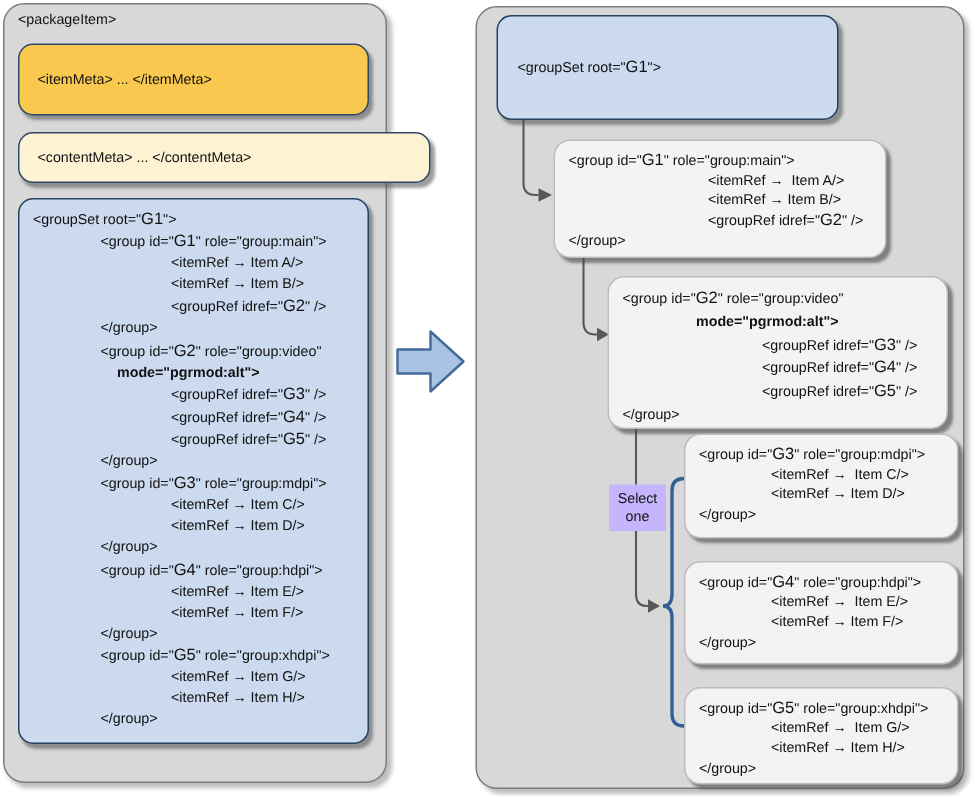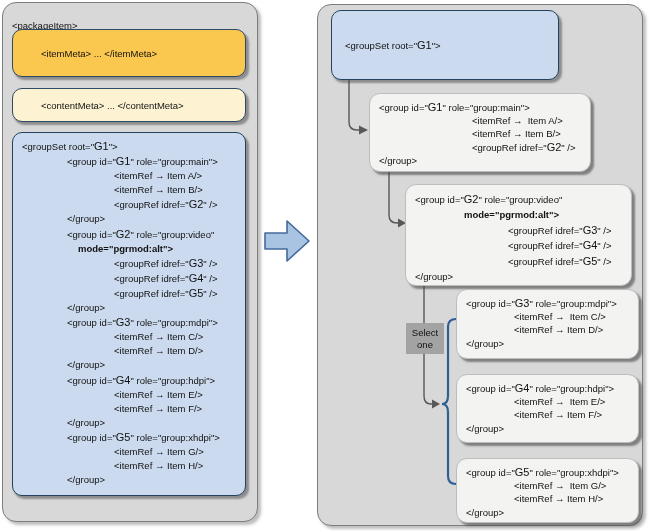--- a/index.html
+++ b/index.html
@@ -5,28 +5,28 @@
   html,body{margin:0;padding:0;background:#ffffff;}
   .canvas{position:relative;width:653px;height:531px;background:#ffffff;
     font-family:"Liberation Sans","DejaVu Sans",sans-serif;color:#111;overflow:hidden;}
 
   .panel{position:absolute;background:#d8d8d8;border:1.5px solid #7d7d7d;border-radius:14px;
     box-shadow:3px 3px 3px rgba(110,110,110,.45);}
   .left-panel{left:2px;top:2px;width:254px;height:518px;}
   .right-panel{left:317px;top:4px;width:324px;height:520px;}
 
   .tag-label{position:absolute;font-size:9.5px;white-space:pre;}
-  .tag-open{left:9px;top:17px;text-align:center;}
+  .tag-open{left:9px;top:5px;text-align:center;}
   .tag-close{left:9px;top:472px;}
 
   .box{position:absolute;border:1.5px solid #2c4a66;border-radius:10px;
     box-shadow:2.5px 3px 2px rgba(80,80,80,.55);font-size:9.5px;z-index:2;}
-  .meta-box{display:flex;align-items:center;padding-left:28px;box-sizing:border-box;}
+  .meta-box{display:flex;align-items:center;padding-left:12px;box-sizing:border-box;}
   .item-meta{left:9px;top:26px;width:234px;height:48px;background:#fbc84f;}
-  .content-meta{left:9px;top:85px;width:234px;height:34px;background:#fdf3d2;}
+  .content-meta{left:9px;top:85px;width:275px;height:34px;background:#fdf3d2;}
   .blue-box{background:#cbdaee;border-color:#24425e;}
   .groupset-left{left:9px;top:129px;width:234px;height:364px;box-sizing:border-box;}
   .gs-right{left:13px;top:5px;width:228px;height:70px;box-sizing:border-box;}
   .gs-right .code{padding:27px 0 0 13px;}
 
   .code{font-size:9.5px;line-height:14.1px;}
   .code-left{padding:6px 0 0 9px;}
   .cl{white-space:pre;}
   .gid{font-weight:normal;font-size:11px;}
   .bld{font-weight:bold;}
@@ -44,21 +44,21 @@
   .g3{left:138px;top:284px;width:183px;height:70px;}
   .g4{left:138px;top:369px;width:183px;height:69px;}
   .g5{left:138px;top:453px;width:183px;height:65px;}
   .wide .i0{padding-left:0;}
   .wide .i1{padding-left:93px;}
   .wide .im{padding-left:49px;}
   .narrow .i0{padding-left:0;}
   .narrow .i1{padding-left:48px;}
 
   .connectors{position:absolute;left:0;top:0;width:324px;height:520px;z-index:1;}
-  .select-label{position:absolute;left:88px;top:318px;width:38px;height:31px;background:#a3a3a3;
+  .select-label{position:absolute;left:88px;top:318px;width:38px;height:31px;background:#c4b5fd;
     z-index:3;display:flex;align-items:center;justify-content:center;text-align:center;
     font-size:9.5px;line-height:11.5px;}
 
   .transform-arrow{position:absolute;left:262px;top:216px;width:52px;height:50px;z-index:4;}
 </style>
 </head>
 <body>
 
 <div class="canvas">
 

